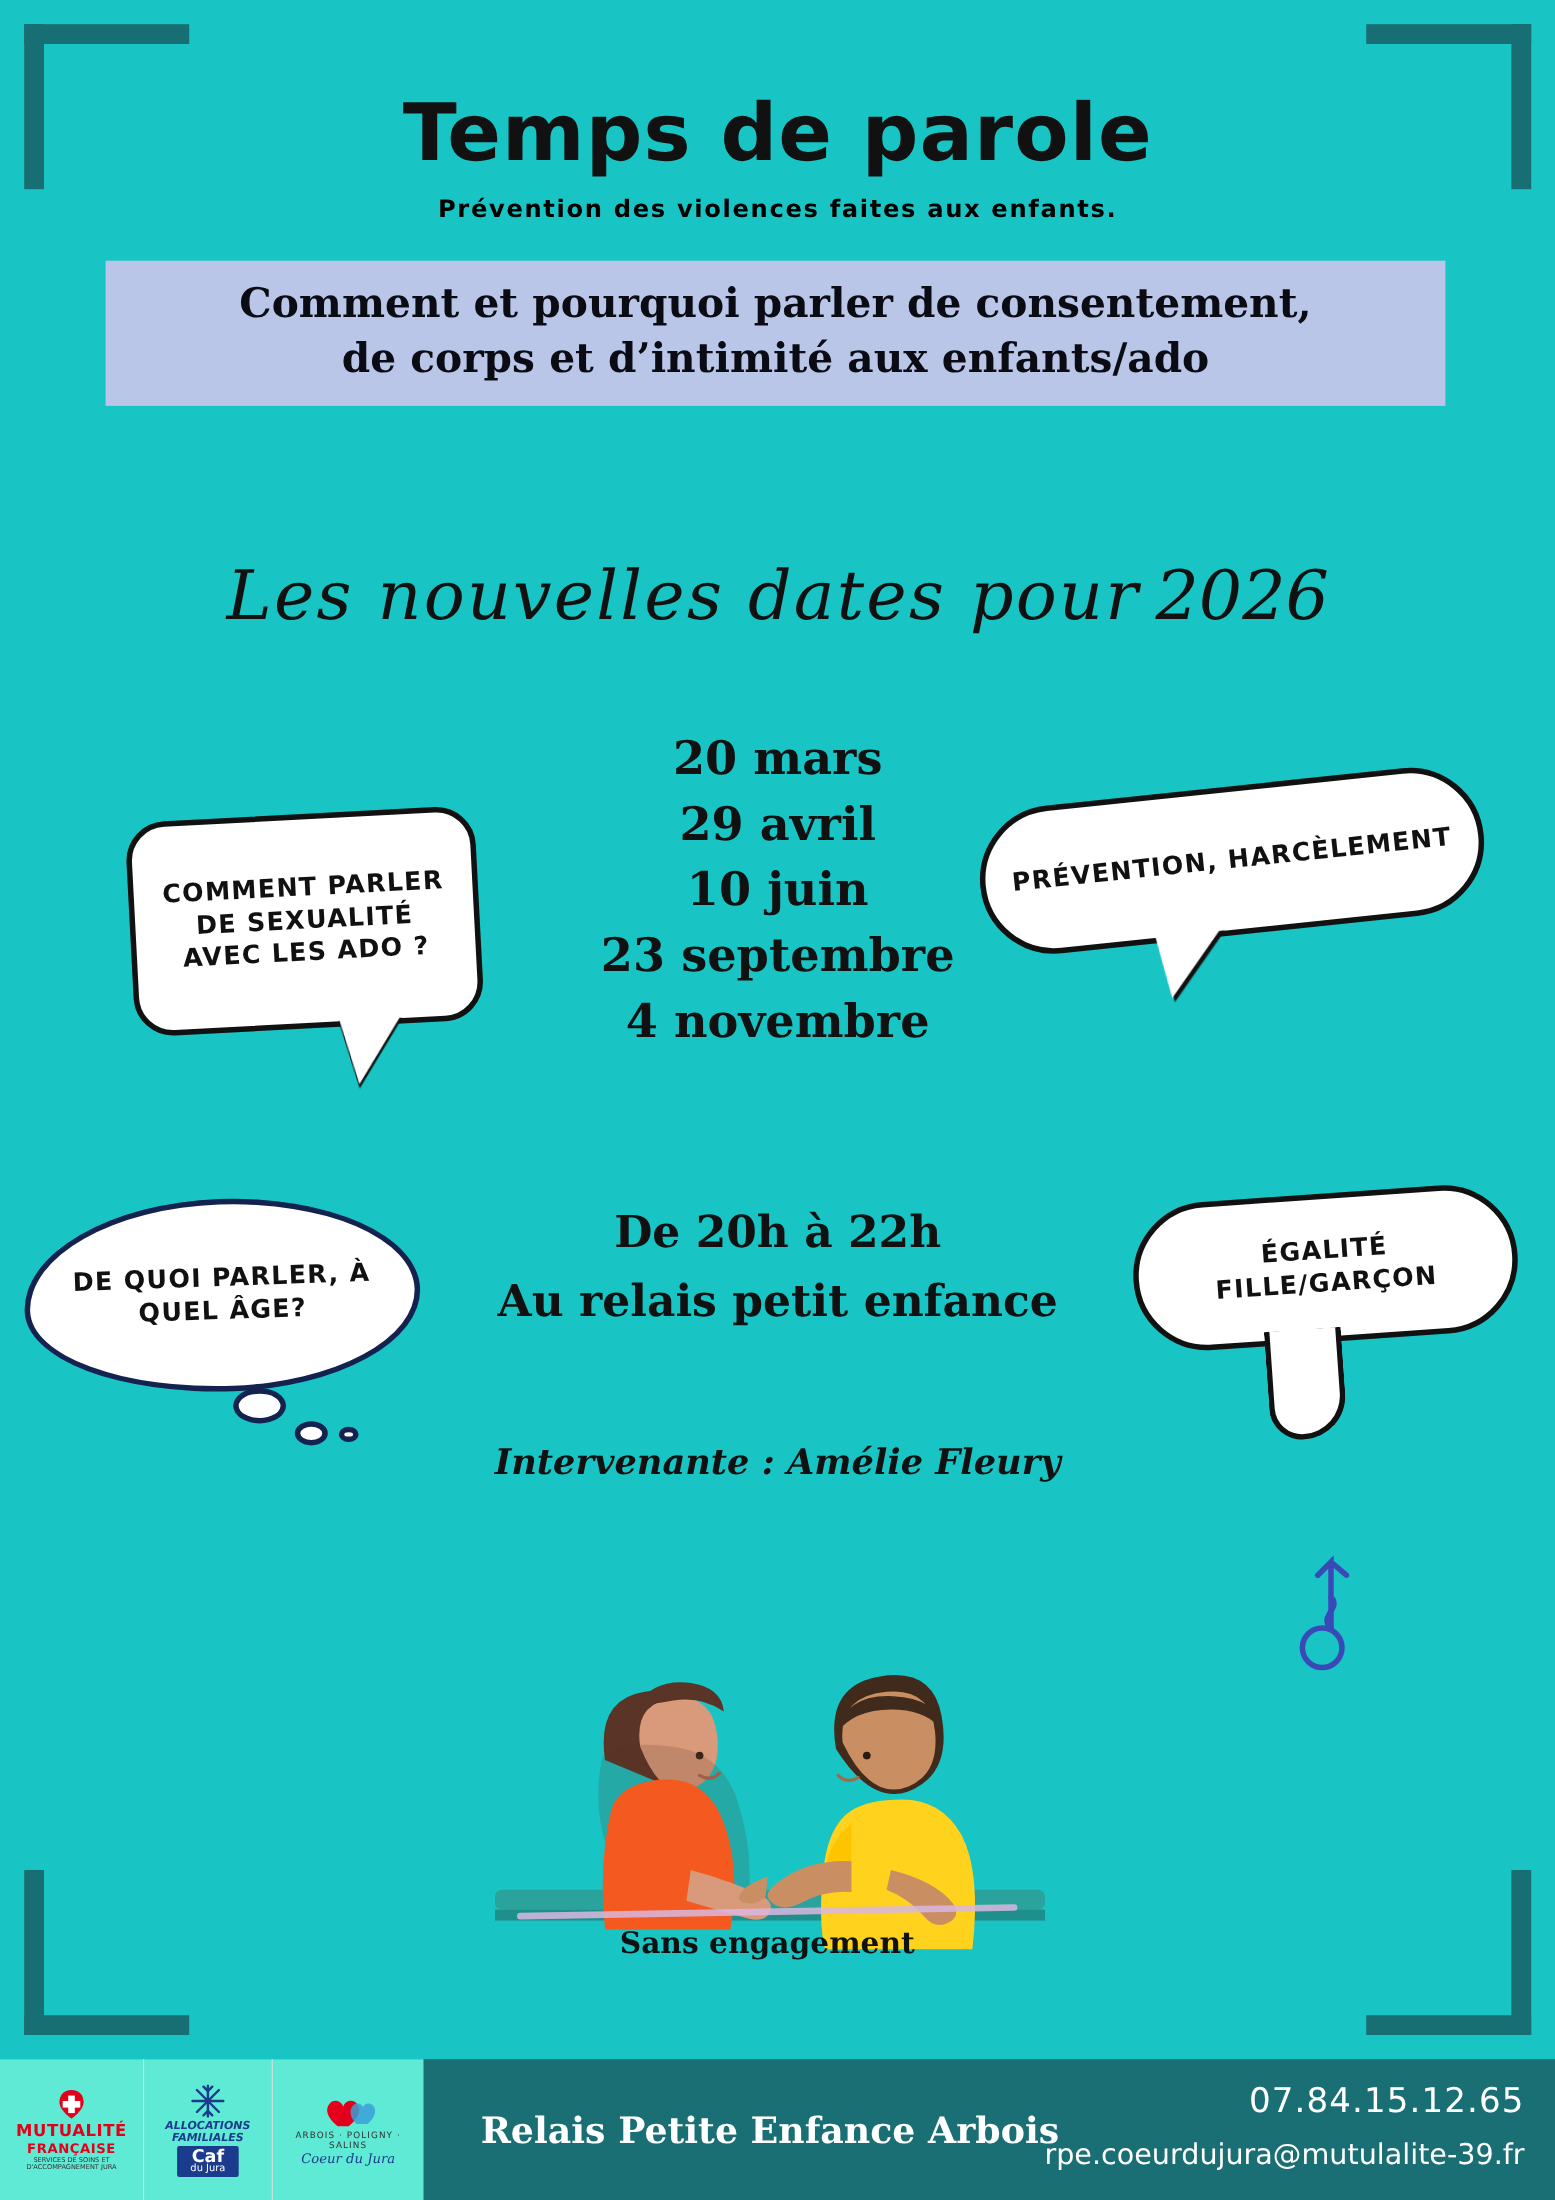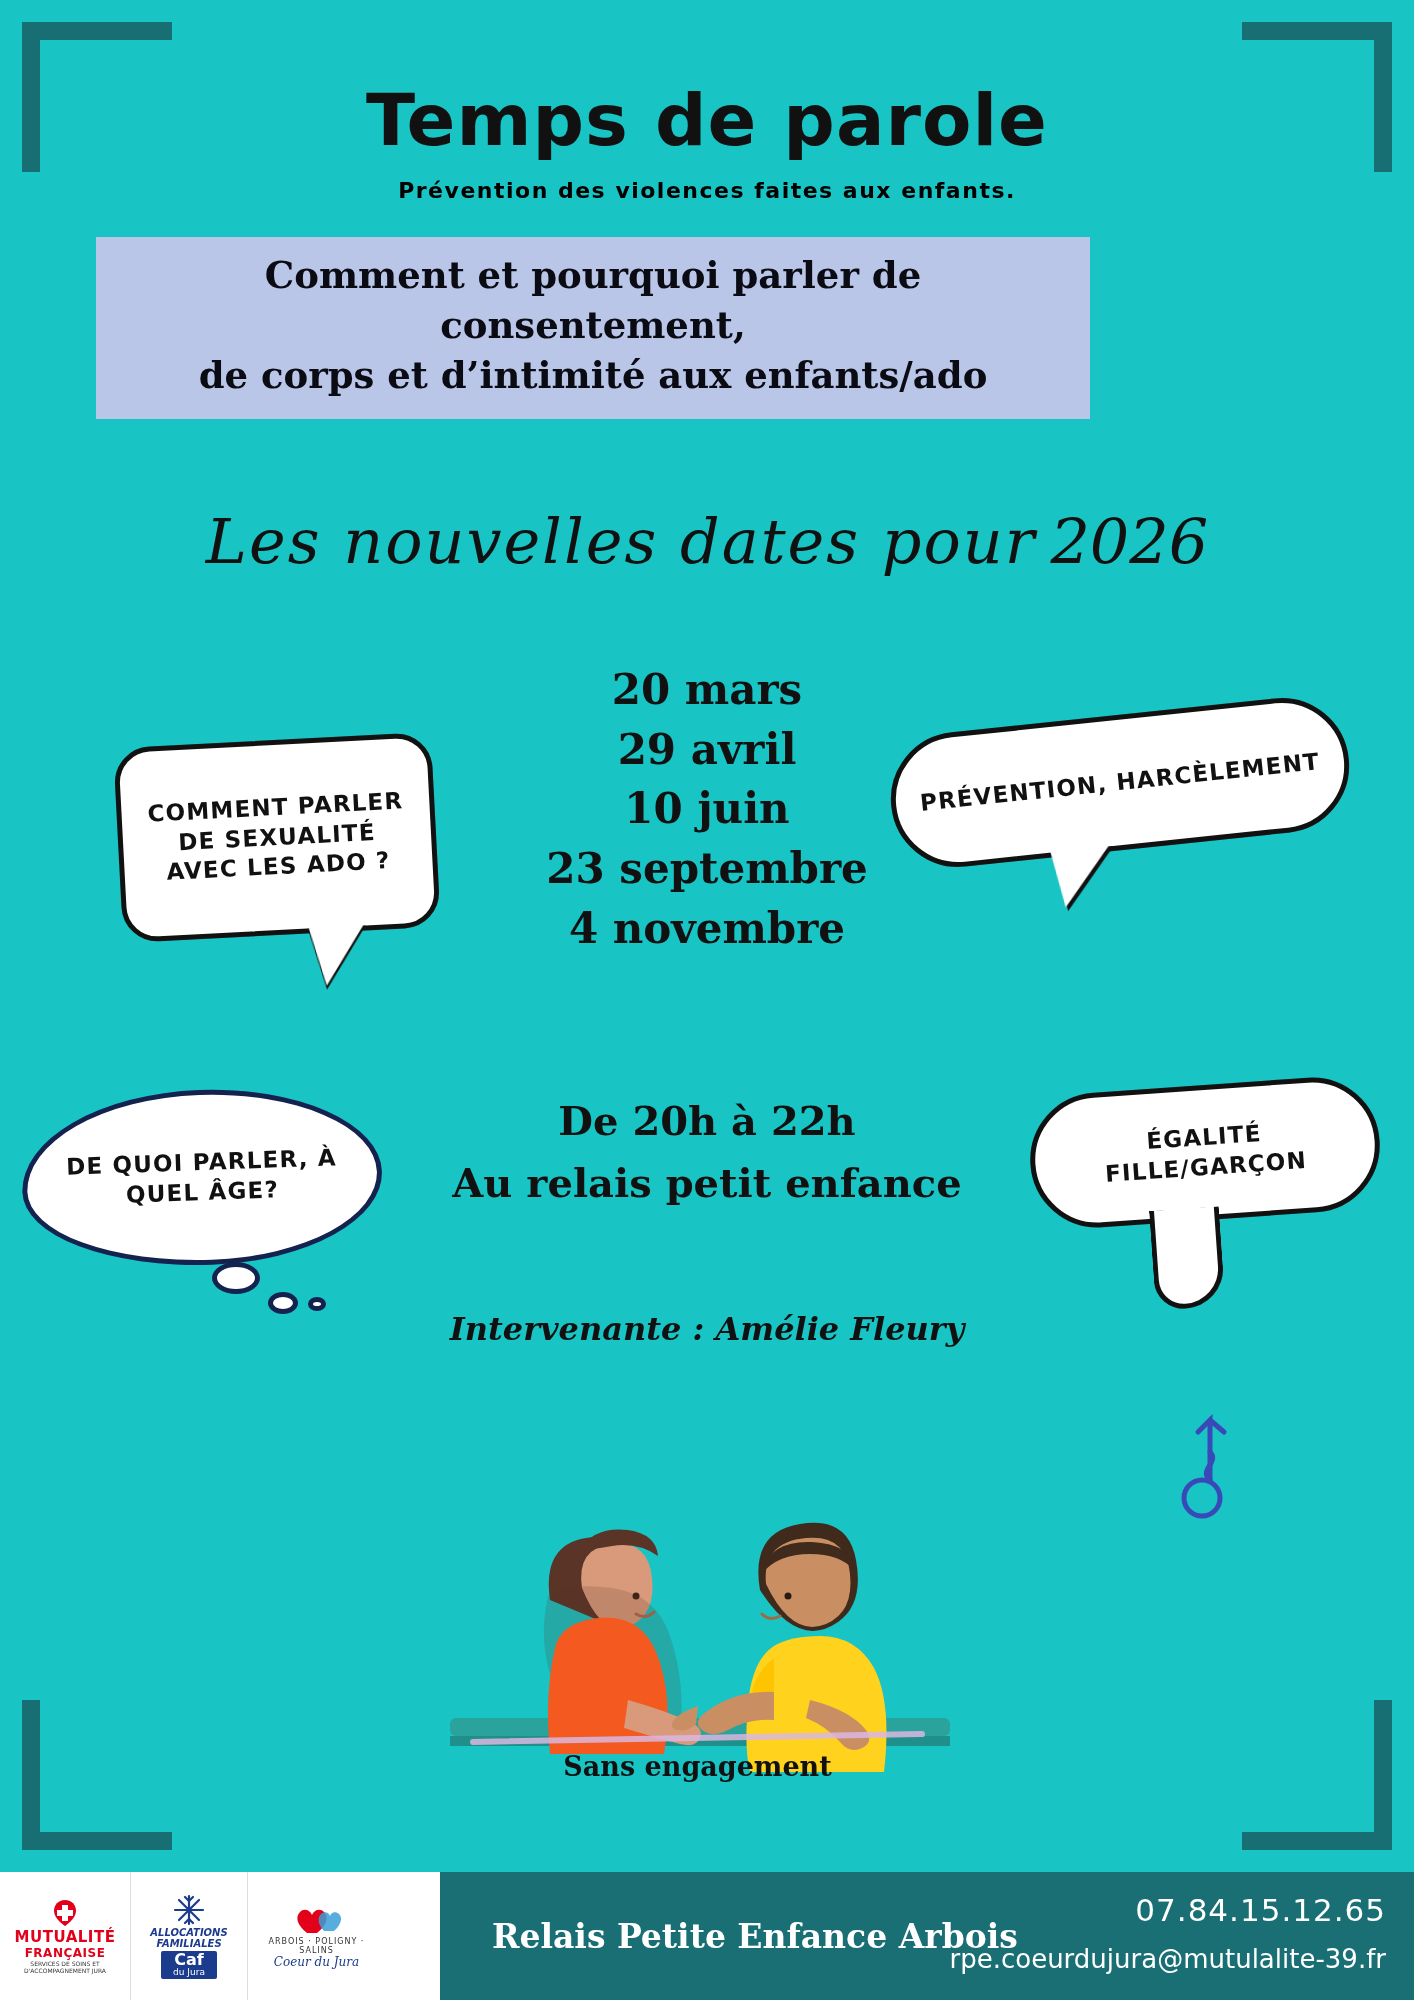--- a/index.html
+++ b/index.html
@@ -31,21 +31,21 @@
   }
   .subtitle {
     position:absolute; top:178px; left:0; width:100%;
     text-align:center;
     font-weight:bold;
     font-size:22px;
     color:#000000;
     letter-spacing:1.5px;
   }
   .banner {
-    position:absolute; top:237px; left:96px; width:994px;
+    position:absolute; top:237px; left:96px; width:1218px;
     background:#b9c6e8;
     padding:14px 10px 18px;
     text-align:center;
   }
   .banner div {
     font-family:"DejaVu Serif", serif;
     font-weight:bold;
     font-size:37px;
     color:#0b0b14;
     line-height:1.35;
@@ -215,21 +215,21 @@
     padding-top:6px;
   }
 
   
   .bottombar {
     position:absolute; left:0; bottom:0; width:100%; height:128px;
     background:#1a6f75;
     display:flex; align-items:center;
   }
   .logos {
-    height:128px; width:440px; background:#ffffff;
+    height:128px; width:385px; background:#5eead4;
     display:flex; align-items:flex-end;
   }
   .logo-box { height:128px; display:flex; flex-direction:column; align-items:center; justify-content:center; padding:0 8px; }
   .logo-mut { width:130px; }
   .logo-caf { width:118px; border-left:1px solid #ddd; border-right:1px solid #ddd; }
   .logo-cj { width:137px; }
   .logo-txt-red { font-weight:bold; font-size:15px; color:#e2001a; letter-spacing:.5px; }
   .logo-txt-red2 { font-weight:bold; font-size:12px; color:#e2001a; letter-spacing:.5px; }
   .logo-txt-tiny { font-size:6px; color:#333; text-align:center; line-height:1.25; }
   .logo-caf-it { font-style:italic; font-weight:bold; font-size:10px; color:#1b3c8c; text-align:center; line-height:1.1; }

